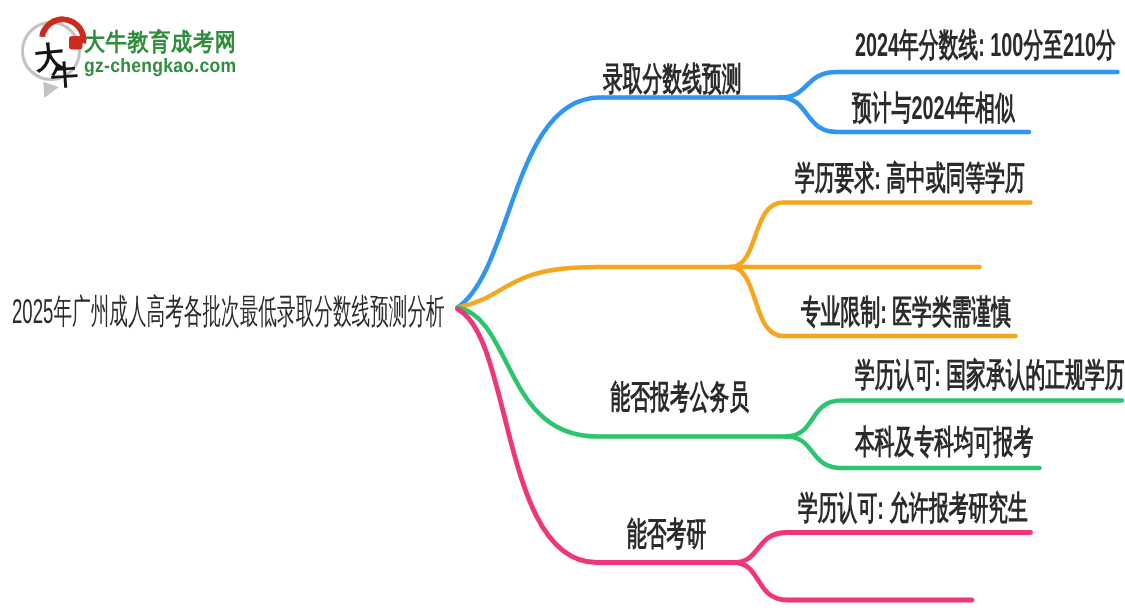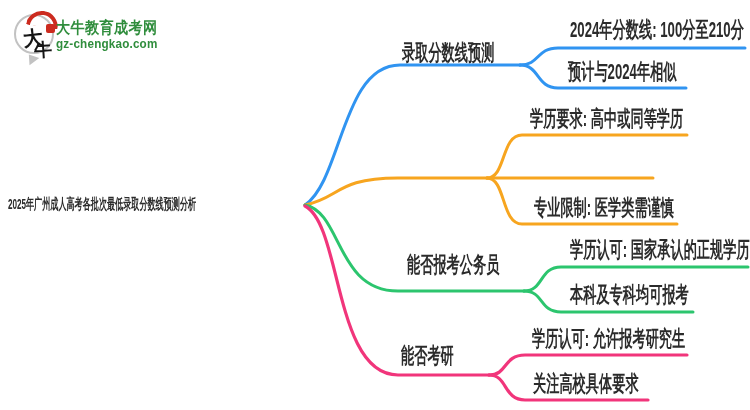--- a/index.html
+++ b/index.html
@@ -6,21 +6,21 @@
   #stage{
     position:relative;width:750px;height:410px;background:#ffffff;
     overflow:hidden;font-family:"Liberation Sans","DejaVu Sans",sans-serif;
   }
   
   .node{
     position:absolute;white-space:nowrap;color:#2b2b2b;
     font-size:22px;line-height:1.0;font-weight:600;
   }
   .node .sq{display:inline-block;transform:scaleX(.60);transform-origin:0 0;}
-  .root-node{font-size:15px;font-weight:700;}
+  .root-node{font-size:23px;font-weight:400;}
   .root-node .sq{transform:scaleX(.54);}
   
   #links{position:absolute;left:0;top:0;}
   
   #logo{position:absolute;left:13px;top:12px;width:200px;height:48px;}
   .bubble{
     position:absolute;left:1px;top:2px;width:40px;height:40px;
     background:#fff;border:2px solid #c2c2c2;border-radius:50%;box-sizing:border-box;
   }
   .bubble-tail{
@@ -106,28 +106,25 @@
   <div class="node" style="left:407px;top:254px">
     <span class="sq">能否报考公务员</span>
   </div>
   <div class="node" style="left:570px;top:239px">
     <span class="sq">学历认可: 国家承认的正规学历</span>
   </div>
   <div class="node" style="left:570px;top:284px">
     <span class="sq">本科及专科均可报考</span>
   </div>
 
-  <div class="node" style="left:401px;top:345px">
+  <div class="node" style="left:418px;top:345px">
     <span class="sq">能否考研</span>
   </div>
   <div class="node" style="left:532px;top:328px">
     <span class="sq">学历认可: 允许报考研究生</span>
-  </div>
-  <div class="node" style="left:533px;top:373px">
-    <span class="sq">关注高校具体要求</span>
   </div>
 
   <div id="logo">
     <div class="bubble">
       <span class="mark-char mark-da">大</span>
       <span class="mark-char mark-niu">牛</span>
       <div class="red-arc"></div>
       <div class="red-seal"></div>
     </div>
     <div class="bubble-tail"></div>

